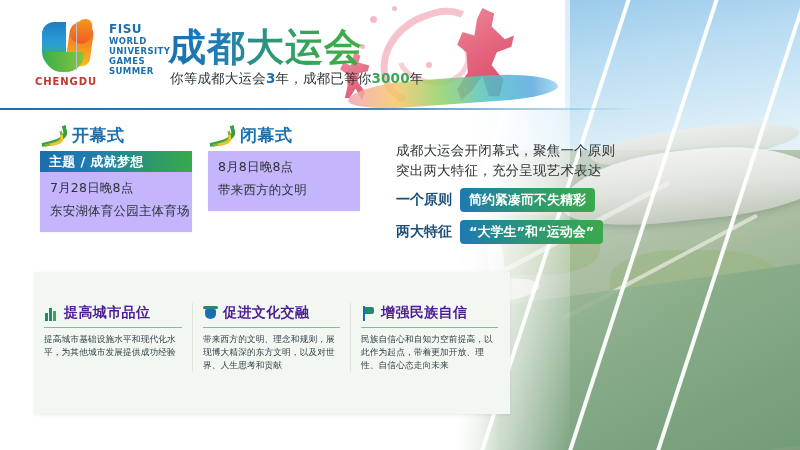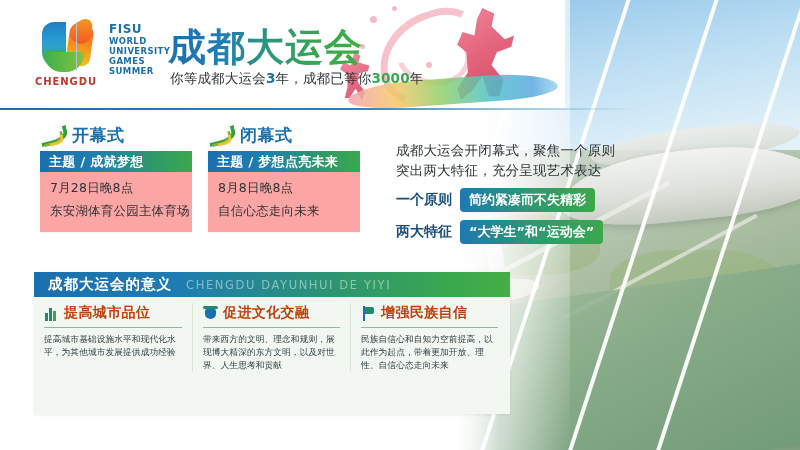--- a/index.html
+++ b/index.html
@@ -190,21 +190,21 @@
     border-bottom:3px solid #7fb93a;border-right:3px solid #7fb93a;
     border-radius:0 0 60% 0;transform:rotate(-14deg);
   }
   .swoosh .s3b{
     position:absolute;left:9px;top:9px;width:12px;height:6px;
     border-bottom:3px solid #edc32e;border-right:3px solid #edc32e;
     border-radius:0 0 60% 0;transform:rotate(-14deg);
   }
   .card-title{font-size:17px;font-weight:bold;color:#1a6fae;letter-spacing:.5px;}
   .card-body{
-    margin-top:5px;background:#fca5a5;padding-bottom:12px;
+    margin-top:5px;background:#c4b5fd;padding-bottom:12px;
     box-shadow:0 1px 2px rgba(0,0,0,.05);
   }
   .card-bar{
     height:21px;line-height:21px;padding-left:9px;
     background:linear-gradient(90deg,#1a6fae 0%,#1f7fb0 38%,#2e9a68 75%,#3aa84e 100%);
     color:#fff;font-size:13px;font-weight:bold;letter-spacing:.3px;white-space:nowrap;
   }
   .card-line{font-size:12.5px;color:#2d3436;padding:8px 0 0 10px;letter-spacing:.2px;}
   .card-line.second{padding-top:6px;}
 
@@ -244,21 +244,21 @@
   .ic-vase{
     position:absolute;left:2px;top:3px;width:11px;height:10px;
     background:#1a6fae;border-radius:2px 2px 50% 50%;
   }
   .ic-vase:after{
     content:"";position:absolute;left:-2px;top:-3px;width:15px;height:3px;
     background:#1f8a6d;border-radius:2px;
   }
   .ic-flag i{position:absolute;left:2px;top:0;width:2px;height:15px;background:#1a6fae;}
   .ic-flag b{position:absolute;left:4px;top:1px;width:9px;height:7px;background:#1f8a6d;border-radius:0 2px 2px 0;}
-  .col-title{font-size:14px;font-weight:bold;color:#c2410c;letter-spacing:.4px;}
+  .col-title{font-size:14px;font-weight:bold;color:#4c1d95;letter-spacing:.4px;}
   .col-rule{height:1px;background:#2e8b57;margin:4px 0 5px 0;opacity:.55;}
   .col-text{font-size:8.7px;line-height:13px;color:#33434a;letter-spacing:.1px;}
 </style>
 </head>
 <body>
 
 <div class="slide">
 
   <div class="photo">
     <div class="sky"></div>
@@ -338,44 +338,39 @@
   <div class="card close">
     <div class="card-head">
       <div class="swoosh">
         <div class="s1"></div>
           <div class="s2"></div>
           <div class="s3b"></div>
       </div>
       <div class="card-title">闭幕式</div>
     </div>
     <div class="card-body">
-      <div class="card-bar">主题 / 梦想点亮未来</div>
       <div class="card-line">8月8日晚8点</div>
-      <div class="card-line second">自信心态走向未来</div>
+      <div class="card-line second">带来西方的文明</div>
     </div>
   </div>
 
   <div class="principles">
     <div class="p-line">成都大运会开闭幕式，聚焦一个原则</div>
     <div class="p-line">突出两大特征，充分呈现艺术表达</div>
     <div class="p-row">
       <div class="p-label">一个原则</div>
       <div class="p-badge">简约紧凑而不失精彩</div>
     </div>
     <div class="p-row">
       <div class="p-label">两大特征</div>
       <div class="p-badge">“大学生”和“运动会”</div>
     </div>
   </div>
 
   <div class="panel"></div>
-  <div class="panel-head">
-    <div class="cn">成都大运会的意义</div>
-    <div class="py">CHENGDU  DAYUNHUI  DE  YIYI</div>
-  </div>
 
   <div class="cols">
     <div class="col">
       <div class="col-head">
         <div class="col-icon ic-chart">
             <i></i>
             <i></i>
             <i></i>
           </div>
         <div class="col-title">提高城市品位</div>

